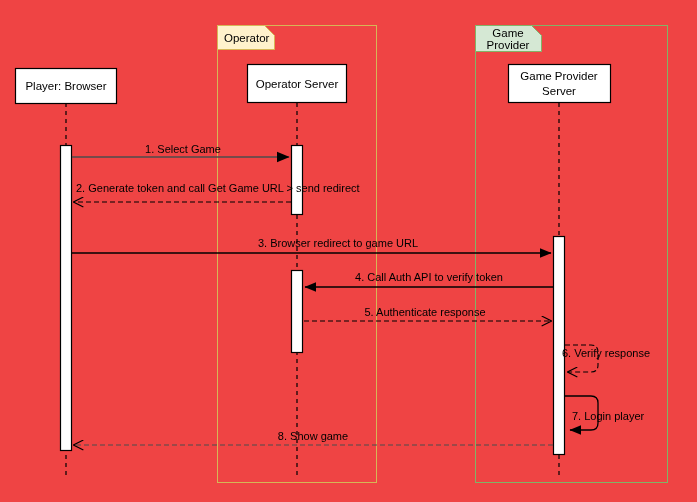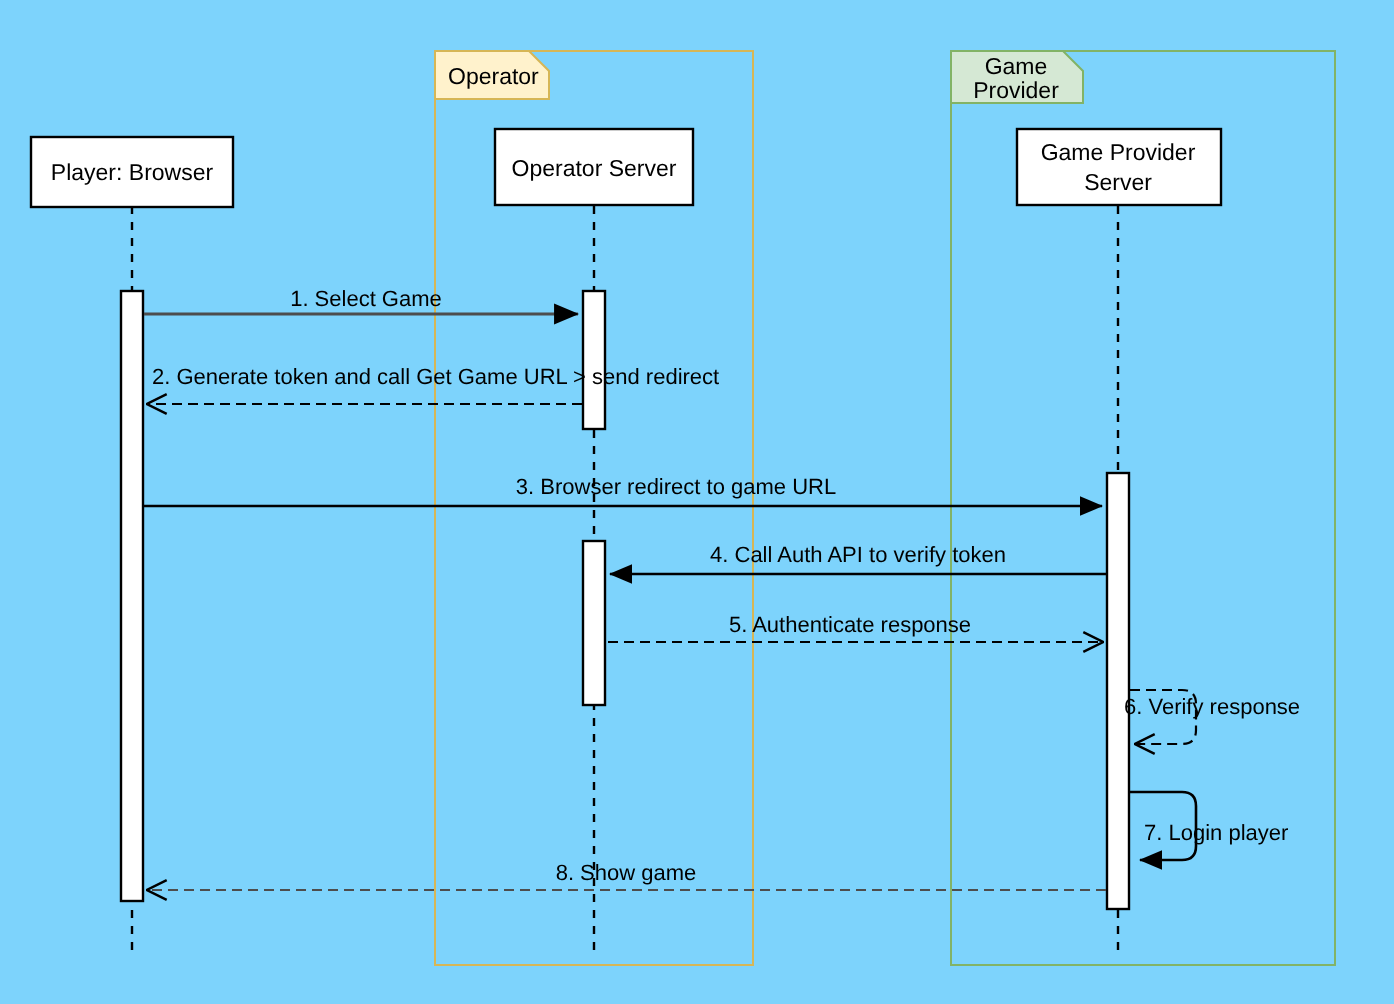--- a/index.html
+++ b/index.html
@@ -9,21 +9,21 @@
     background: #ffffff;
   }
   body {
     font-family: "Liberation Sans", sans-serif;
     color: #000000;
   }
   #canvas {
     position: relative;
     width: 697px;
     height: 502px;
-    background: #7dd3fc;
+    background: #ef4444;
     overflow: hidden;
   }
   #diagram-svg {
     position: absolute;
     left: 0;
     top: 0;
   }
   .grp-label {
     font-size: 11.5px;
     fill: #000000;

